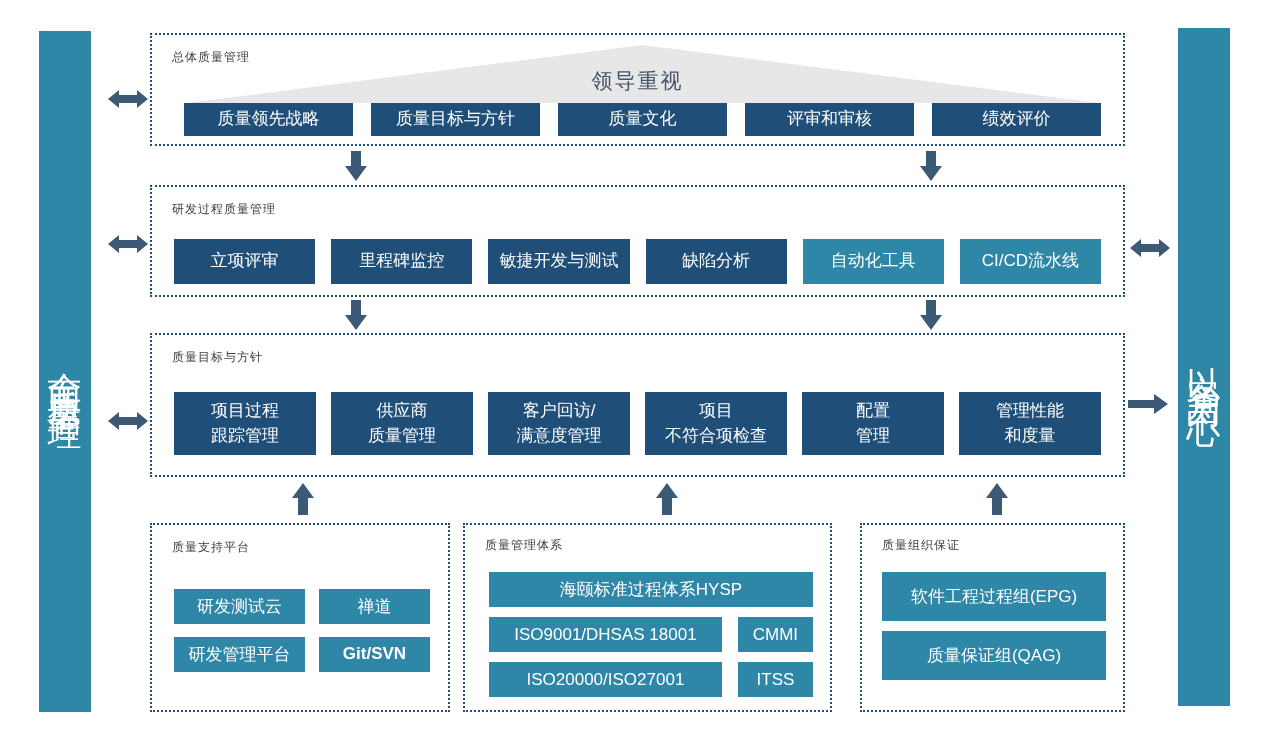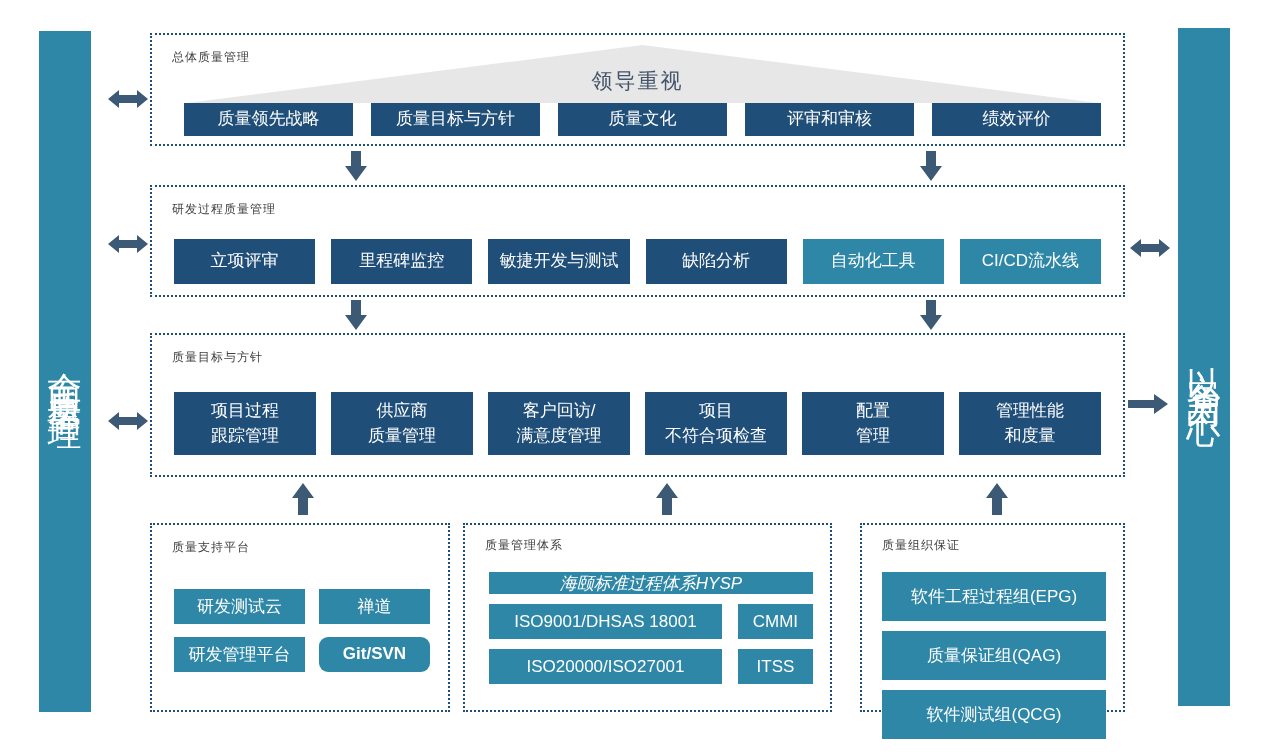--- a/index.html
+++ b/index.html
@@ -43,21 +43,21 @@
   .pill.teal{background:var(--teal);}
   .pill.bold{font-weight:700;}
 
   
   .grid-platform{position:absolute;left:22px;right:18px;top:64px;display:grid;
     grid-template-columns:1.18fr 1fr;grid-auto-rows:35px;gap:13px 14px;}
   .col-system{position:absolute;left:24px;right:17px;top:47px;display:flex;flex-direction:column;gap:10px;}
   .col-system .subrow{display:flex;gap:16px;height:35px;}
   .col-system .subrow .wide{flex:3.1;}
   .col-system .subrow .narrow{flex:1;}
-  .col-system .single{height:22px;display:flex;font-style:italic;}
+  .col-system .single{height:35px;display:flex;}
   .col-org{position:absolute;left:20px;right:17px;top:47px;display:flex;flex-direction:column;gap:10px;}
   .col-org .single{height:49px;display:flex;}
   .pill-fixed{display:flex;align-items:center;justify-content:center;background:var(--teal);
     color:#fff;font-size:17px;text-align:center;white-space:nowrap;width:100%;}
 
   
   .arrow{position:absolute;color:var(--arrow);line-height:0;}
 </style>
 </head>
 <body>
@@ -125,21 +125,21 @@
       </div>
     </div>
   </div>
 
   <div class="box box-platform">
     <div class="box-title">质量支持平台</div>
     <div class="grid-platform">
       <div class="pill-fixed">研发测试云</div>
       <div class="pill-fixed">禅道</div>
       <div class="pill-fixed">研发管理平台</div>
-      <div class="pill-fixed pill bold teal" style="flex:none;border-radius:9px;">Git/SVN</div>
+      <div class="pill-fixed pill bold teal" style="flex:none;">Git/SVN</div>
     </div>
   </div>
 
   <div class="box box-system">
     <div class="box-title" style="top:12px;">质量管理体系</div>
     <div class="col-system">
       <div class="single">
         <div class="pill-fixed">海颐标准过程体系HYSP</div>
       </div>
       <div class="subrow">
@@ -155,23 +155,20 @@
 
   <div class="box box-org">
     <div class="box-title" style="top:12px;">质量组织保证</div>
     <div class="col-org">
       <div class="single">
           <div class="pill-fixed">软件工程过程组(EPG)</div>
         </div>
       <div class="single">
           <div class="pill-fixed">质量保证组(QAG)</div>
         </div>
-      <div class="single">
-          <div class="pill-fixed">软件测试组(QCG)</div>
-        </div>
     </div>
   </div>
 
   <div class="arrow" style="left:108px;top:87px;">
     <svg width="40" height="24" viewBox="0 0 40 24">
         <polygon points="0,12 11,3 11,8 29,8 29,3 40,12 29,21 29,16 11,16 11,21" fill="currentColor"></polygon>
       </svg>
   </div>
   <div class="arrow" style="left:108px;top:232px;">
     <svg width="40" height="24" viewBox="0 0 40 24">

